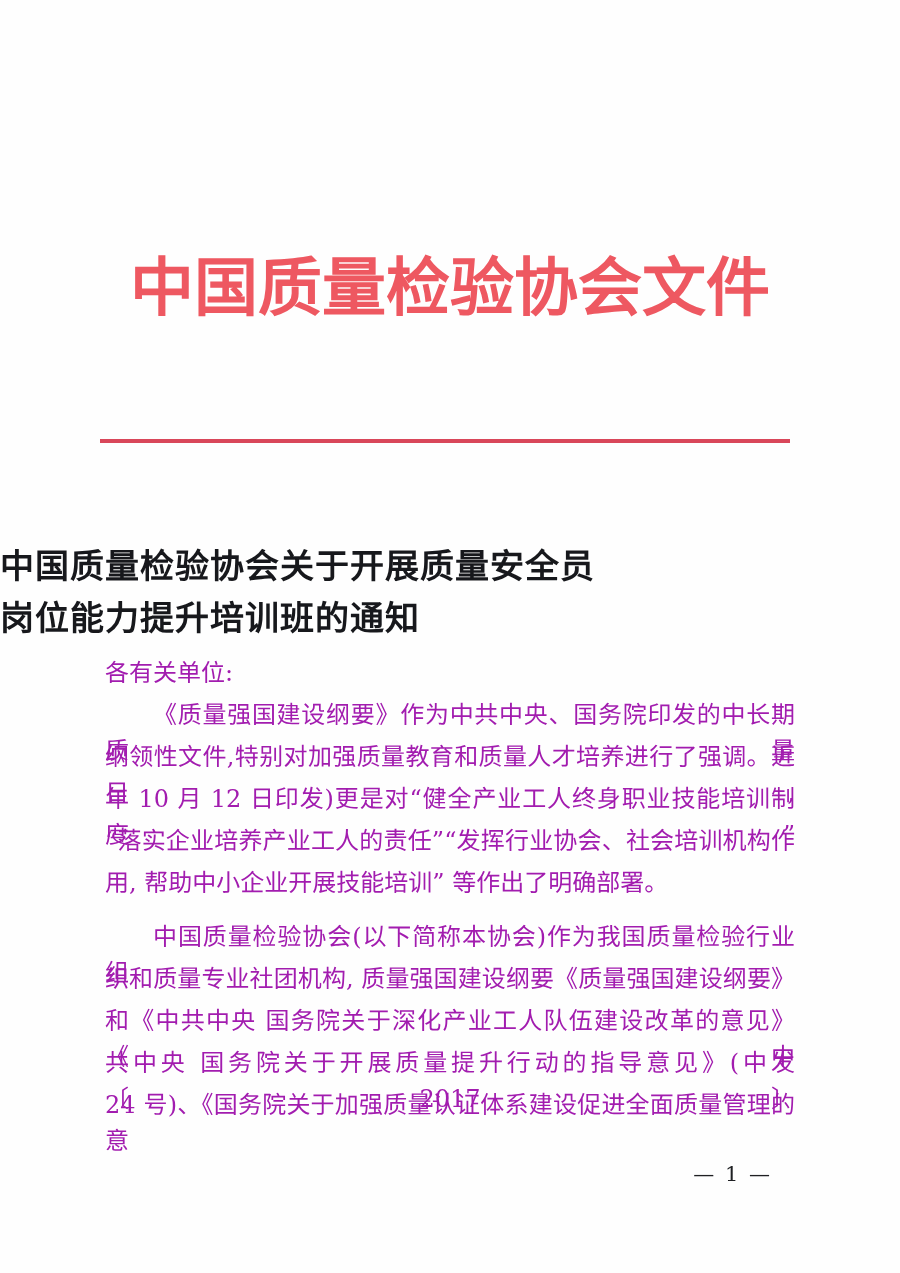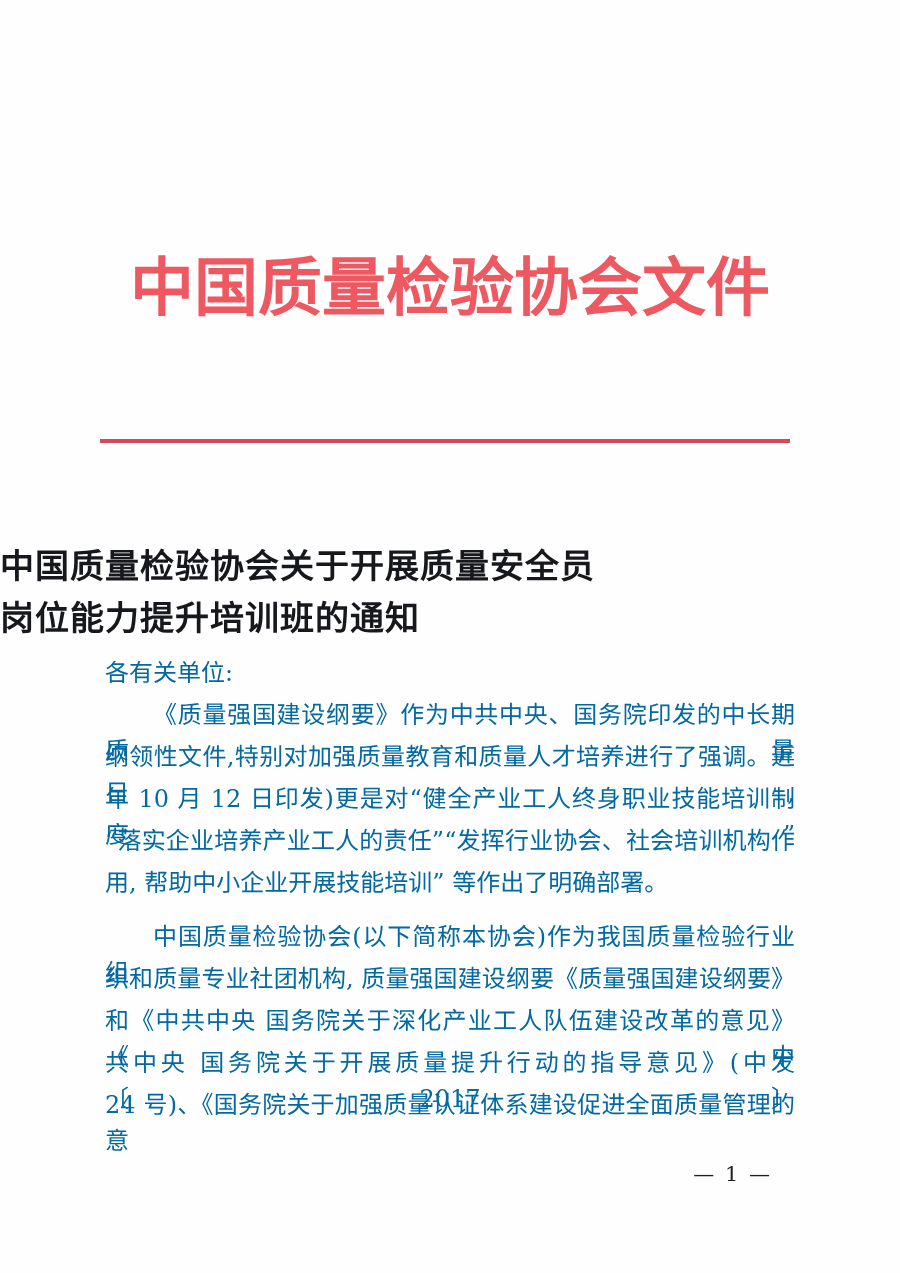--- a/index.html
+++ b/index.html
@@ -66,21 +66,21 @@
     letter-spacing: 1px;
     margin-top: 40px;
   }
   
   .body-text {
     position: absolute;
     top: 655px;
     left: 105px;
     width: 690px;
     font-size: 24px;
-    color: #0369a1;
+    color: #a21caf;
   }
   .body-line {
     height: 42px;
     line-height: 36px;
     text-align: justify;
     white-space: nowrap;
   }
   .body-line.fill {
     white-space: normal;
     text-align: justify;

